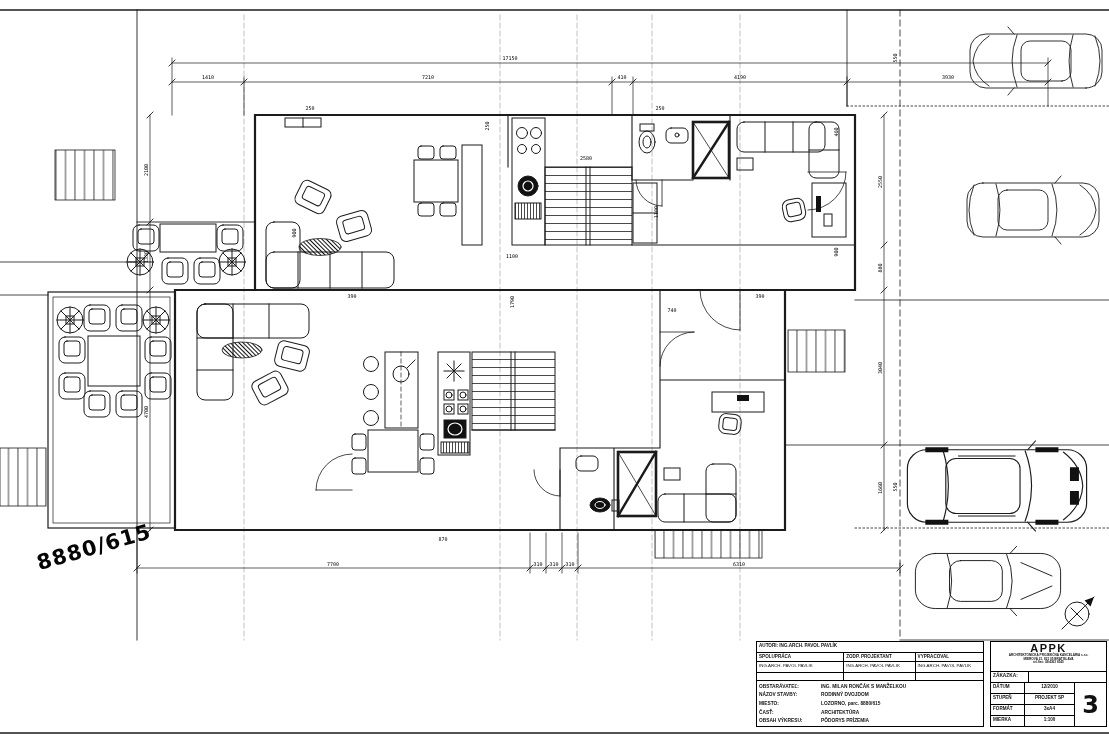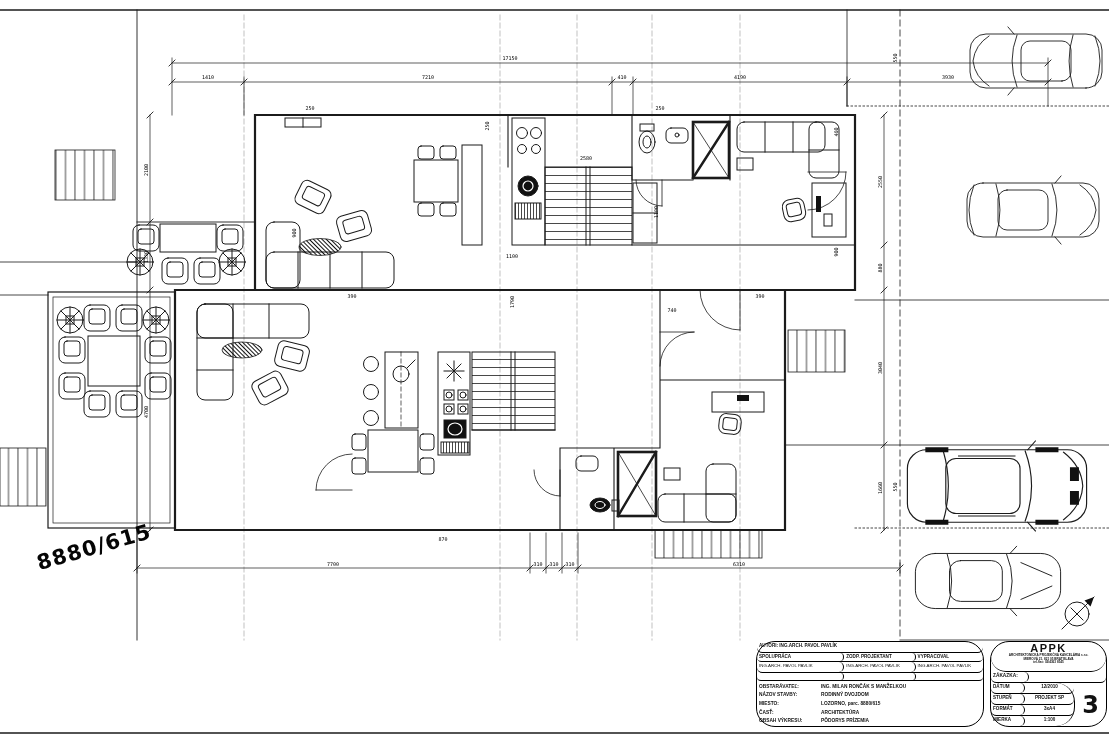--- a/index.html
+++ b/index.html
@@ -4,21 +4,21 @@
 <style>
   html,body{margin:0;padding:0;background:#e8e8e8;}
   .sheet{position:relative;width:1109px;height:740px;background:#ffffff;overflow:hidden;
          font-family:"Liberation Sans",sans-serif;color:#111;}
   .sheet svg{position:absolute;left:0;top:0;}
   #dims text{font:5px "DejaVu Sans Mono",monospace;fill:#000;text-anchor:middle;}
   .parcel{position:absolute;left:34px;top:552px;transform:rotate(-16deg);transform-origin:left top;
           font-family:"DejaVu Sans",sans-serif;font-weight:bold;font-size:21px;letter-spacing:1px;color:#050505;}
   
   .tb{position:absolute;left:756px;top:641px;display:flex;gap:6px;}
-  .tb *{box-sizing:border-box;border-radius:19px;}
+  .tb *{box-sizing:border-box;}
   .tb-left{width:228px;height:86px;border:1.4px solid #000;display:flex;flex-direction:column;background:#fff;}
   .row{display:flex;border-bottom:1px solid #000;}
   .row:last-child{border-bottom:none;}
   .cell{border-right:1px solid #000;padding:1px 2px;overflow:hidden;white-space:nowrap;}
   .cell:last-child{border-right:none;}
   .c1{width:88px;} .c2{width:72px;} .c3{width:68px;}
   .h11{height:11px;} .h9{height:9px;} .h8{height:8px;}
   .lbl{font-size:4.6px;font-weight:bold;line-height:1.15;}
   .val{font-size:4.4px;line-height:1.15;}
   .kv{flex:1;display:flex;flex-direction:column;justify-content:space-around;padding:1px 2px;}

